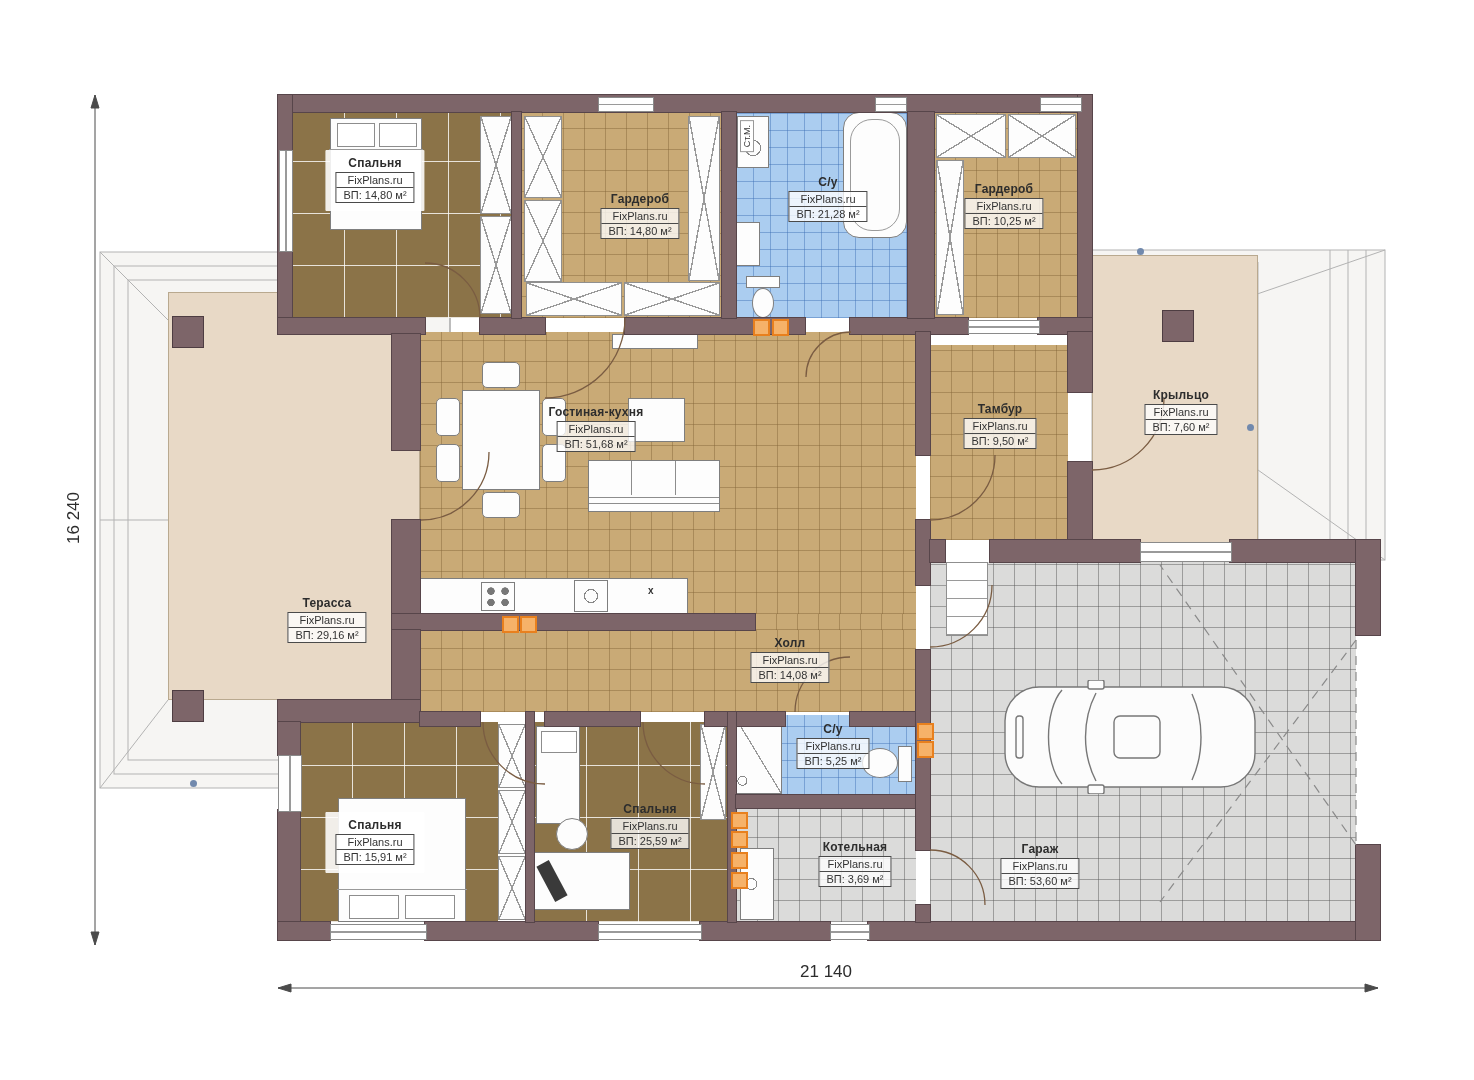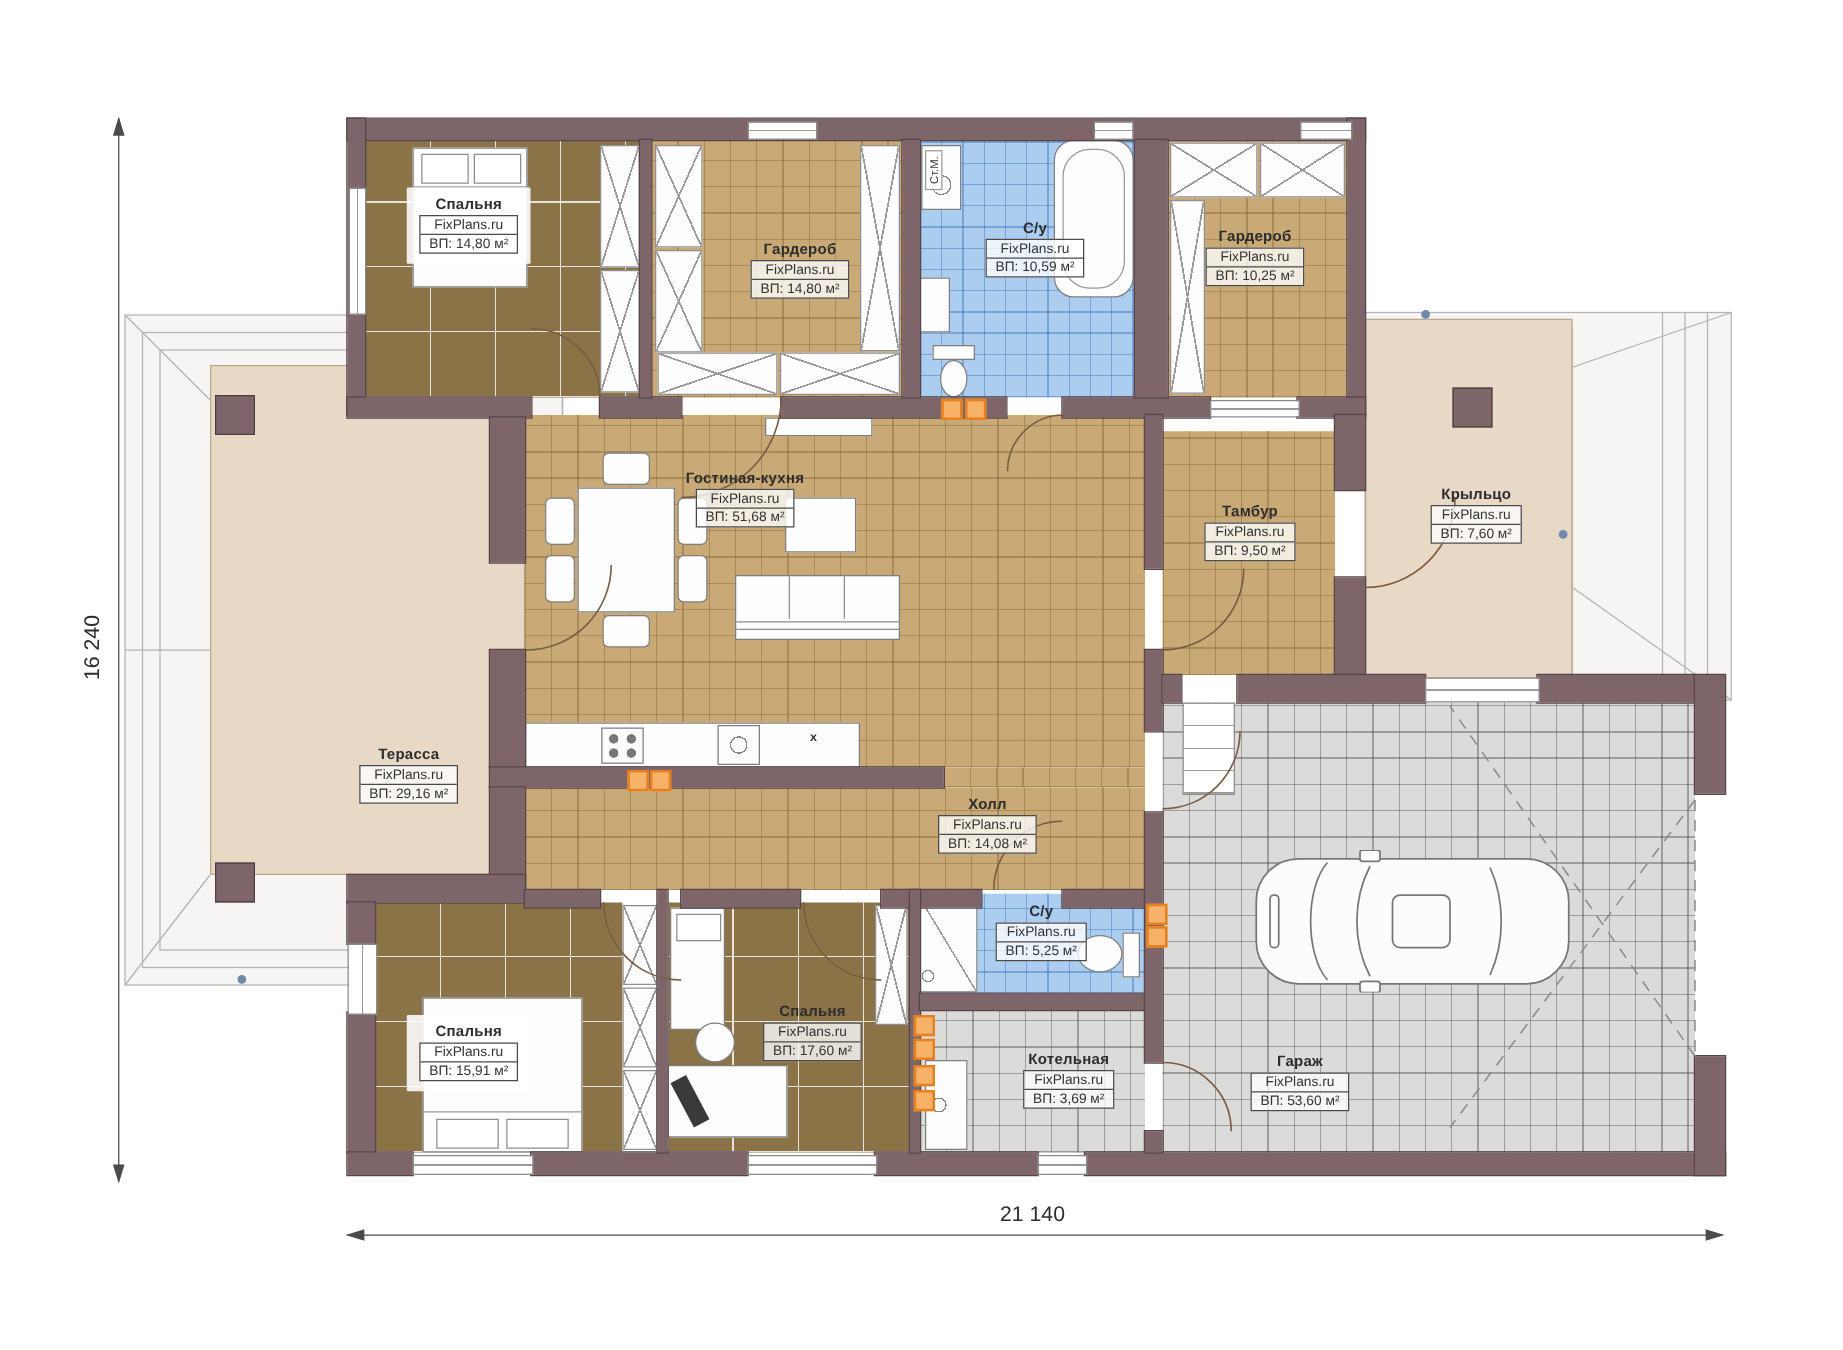--- a/index.html
+++ b/index.html
@@ -300,28 +300,28 @@
     <div class="rl-area">ВП: 14,80 м²</div></div>
   </div>
   <div class="room-label" style="left:640px;top:192px">
     <div class="rl-name">Гардероб</div>
     <div class="rl-box"><div class="rl-brand">FixPlans.ru</div>
     <div class="rl-area">ВП: 14,80 м²</div></div>
   </div>
   <div class="room-label" style="left:828px;top:175px">
     <div class="rl-name">С/у</div>
     <div class="rl-box"><div class="rl-brand">FixPlans.ru</div>
-    <div class="rl-area">ВП: 10,59 м²</div></div>
+    <div class="rl-area">ВП: 21,28 м²</div></div>
   </div>
   <div class="room-label" style="left:1004px;top:182px">
     <div class="rl-name">Гардероб</div>
     <div class="rl-box"><div class="rl-brand">FixPlans.ru</div>
     <div class="rl-area">ВП: 10,25 м²</div></div>
   </div>
-  <div class="room-label" style="left:596px;top:375px">
+  <div class="room-label" style="left:596px;top:405px">
     <div class="rl-name">Гостиная-кухня</div>
     <div class="rl-box"><div class="rl-brand">FixPlans.ru</div>
     <div class="rl-area">ВП: 51,68 м²</div></div>
   </div>
   <div class="room-label" style="left:1000px;top:402px">
     <div class="rl-name">Тамбур</div>
     <div class="rl-box"><div class="rl-brand">FixPlans.ru</div>
     <div class="rl-area">ВП: 9,50 м²</div></div>
   </div>
   <div class="room-label" style="left:1181px;top:388px">
@@ -340,21 +340,21 @@
     <div class="rl-area">ВП: 14,08 м²</div></div>
   </div>
   <div class="room-label panel" style="left:375px;top:812px">
     <div class="rl-name">Спальня</div>
     <div class="rl-box"><div class="rl-brand">FixPlans.ru</div>
     <div class="rl-area">ВП: 15,91 м²</div></div>
   </div>
   <div class="room-label" style="left:650px;top:802px">
     <div class="rl-name">Спальня</div>
     <div class="rl-box"><div class="rl-brand">FixPlans.ru</div>
-    <div class="rl-area">ВП: 17,60 м²</div></div>
+    <div class="rl-area">ВП: 25,59 м²</div></div>
   </div>
   <div class="room-label" style="left:833px;top:722px">
     <div class="rl-name">С/у</div>
     <div class="rl-box"><div class="rl-brand">FixPlans.ru</div>
     <div class="rl-area">ВП: 5,25 м²</div></div>
   </div>
   <div class="room-label" style="left:855px;top:840px">
     <div class="rl-name">Котельная</div>
     <div class="rl-box"><div class="rl-brand">FixPlans.ru</div>
     <div class="rl-area">ВП: 3,69 м²</div></div>

